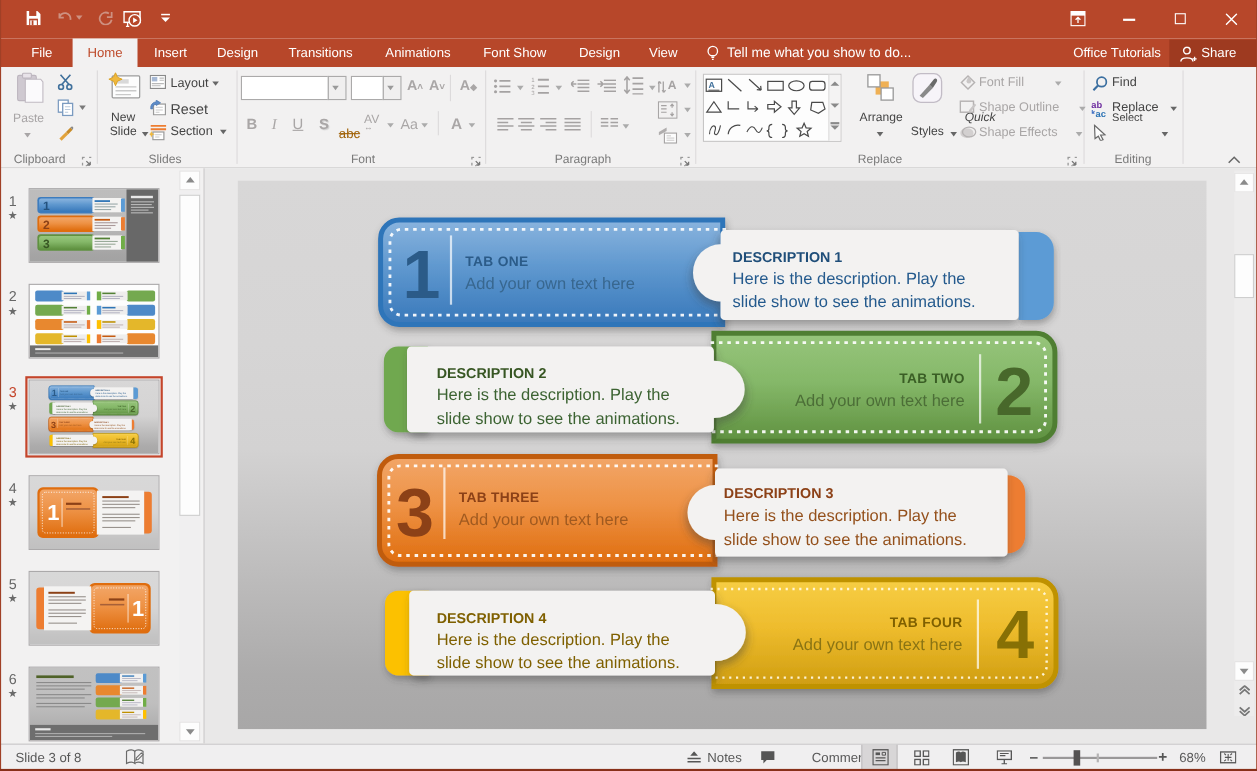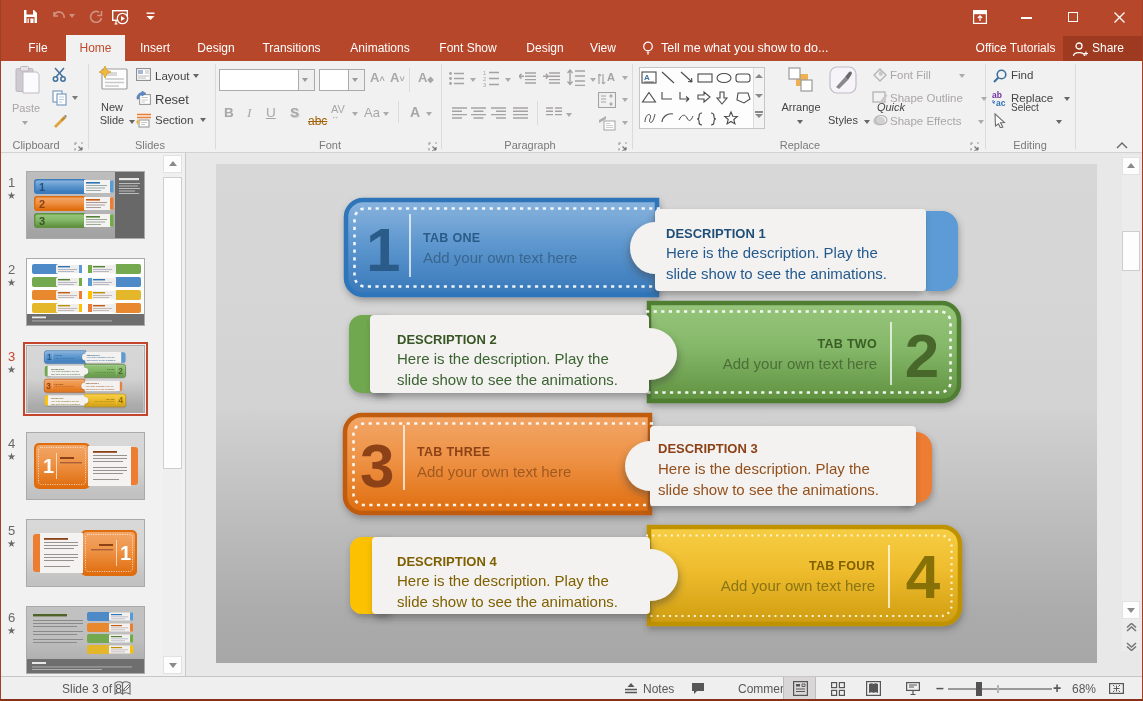--- a/index.html
+++ b/index.html
@@ -710,21 +710,21 @@
   <div class="sbthumb" style="left:1122px;top:78px;width:18px;height:40px;"></div>
   <div class="sbbtn" style="left:1122px;top:448px;width:18px;height:18px;"></div>
   <div class="arrow" style="left:1127px;top:455px;border-left:4.5px solid transparent;border-right:4.5px solid transparent;border-top:5px solid #8A8A8A"></div>
   <svg class="icon" style="left:1126px;top:470px" width="11" height="28" viewBox="0 0 11 28">
     <path d="M1 8 L5.5 4 L10 8 M1 4.5 L5.5 0.5 L10 4.5" fill="none" stroke="#777" stroke-width="1.6"></path>
     <path d="M1 20 L5.5 24 L10 20 M1 23.5 L5.5 27.5 L10 23.5" fill="none" stroke="#777" stroke-width="1.6"></path>
   </svg>
 </div>
 
 <div id="statusbar">
-  <div class="abs" style="left:14px;top:5px;margin-left:48px;">Slide 3 of 8</div>
+  <div class="abs" style="left:14px;top:5px;">Slide 3 of 8</div>
   <svg class="icon" style="left:114px;top:4px" width="17" height="15" viewBox="0 0 17 15">
     <path d="M1 2 C4 0.5 7 0.5 8.5 2 V13 C7 11.5 4 11.5 1 13 Z" fill="none" stroke="#6a6a6a" stroke-width="1.1"></path>
     <path d="M8.5 2 C10 0.5 13 0.5 16 2 V13 C13 11.5 10 11.5 8.5 13" fill="none" stroke="#6a6a6a" stroke-width="1.1"></path>
     <path d="M10 8 L14.5 3.5 L16 5 L11.5 9.5 L9.5 10 Z" fill="#f0eff0" stroke="#6a6a6a" stroke-width="1"></path>
   </svg>
   <svg class="icon" style="left:624px;top:6px" width="14" height="12" viewBox="0 0 14 12">
     <path d="M7 0 L10.5 4 H3.5 Z" fill="#565656"></path>
     <path d="M1 6.5 H13 M1 9.5 H13" stroke="#565656" stroke-width="1.4"></path>
   </svg>
   <div class="abs" style="left:643px;top:5px;">Notes</div>

